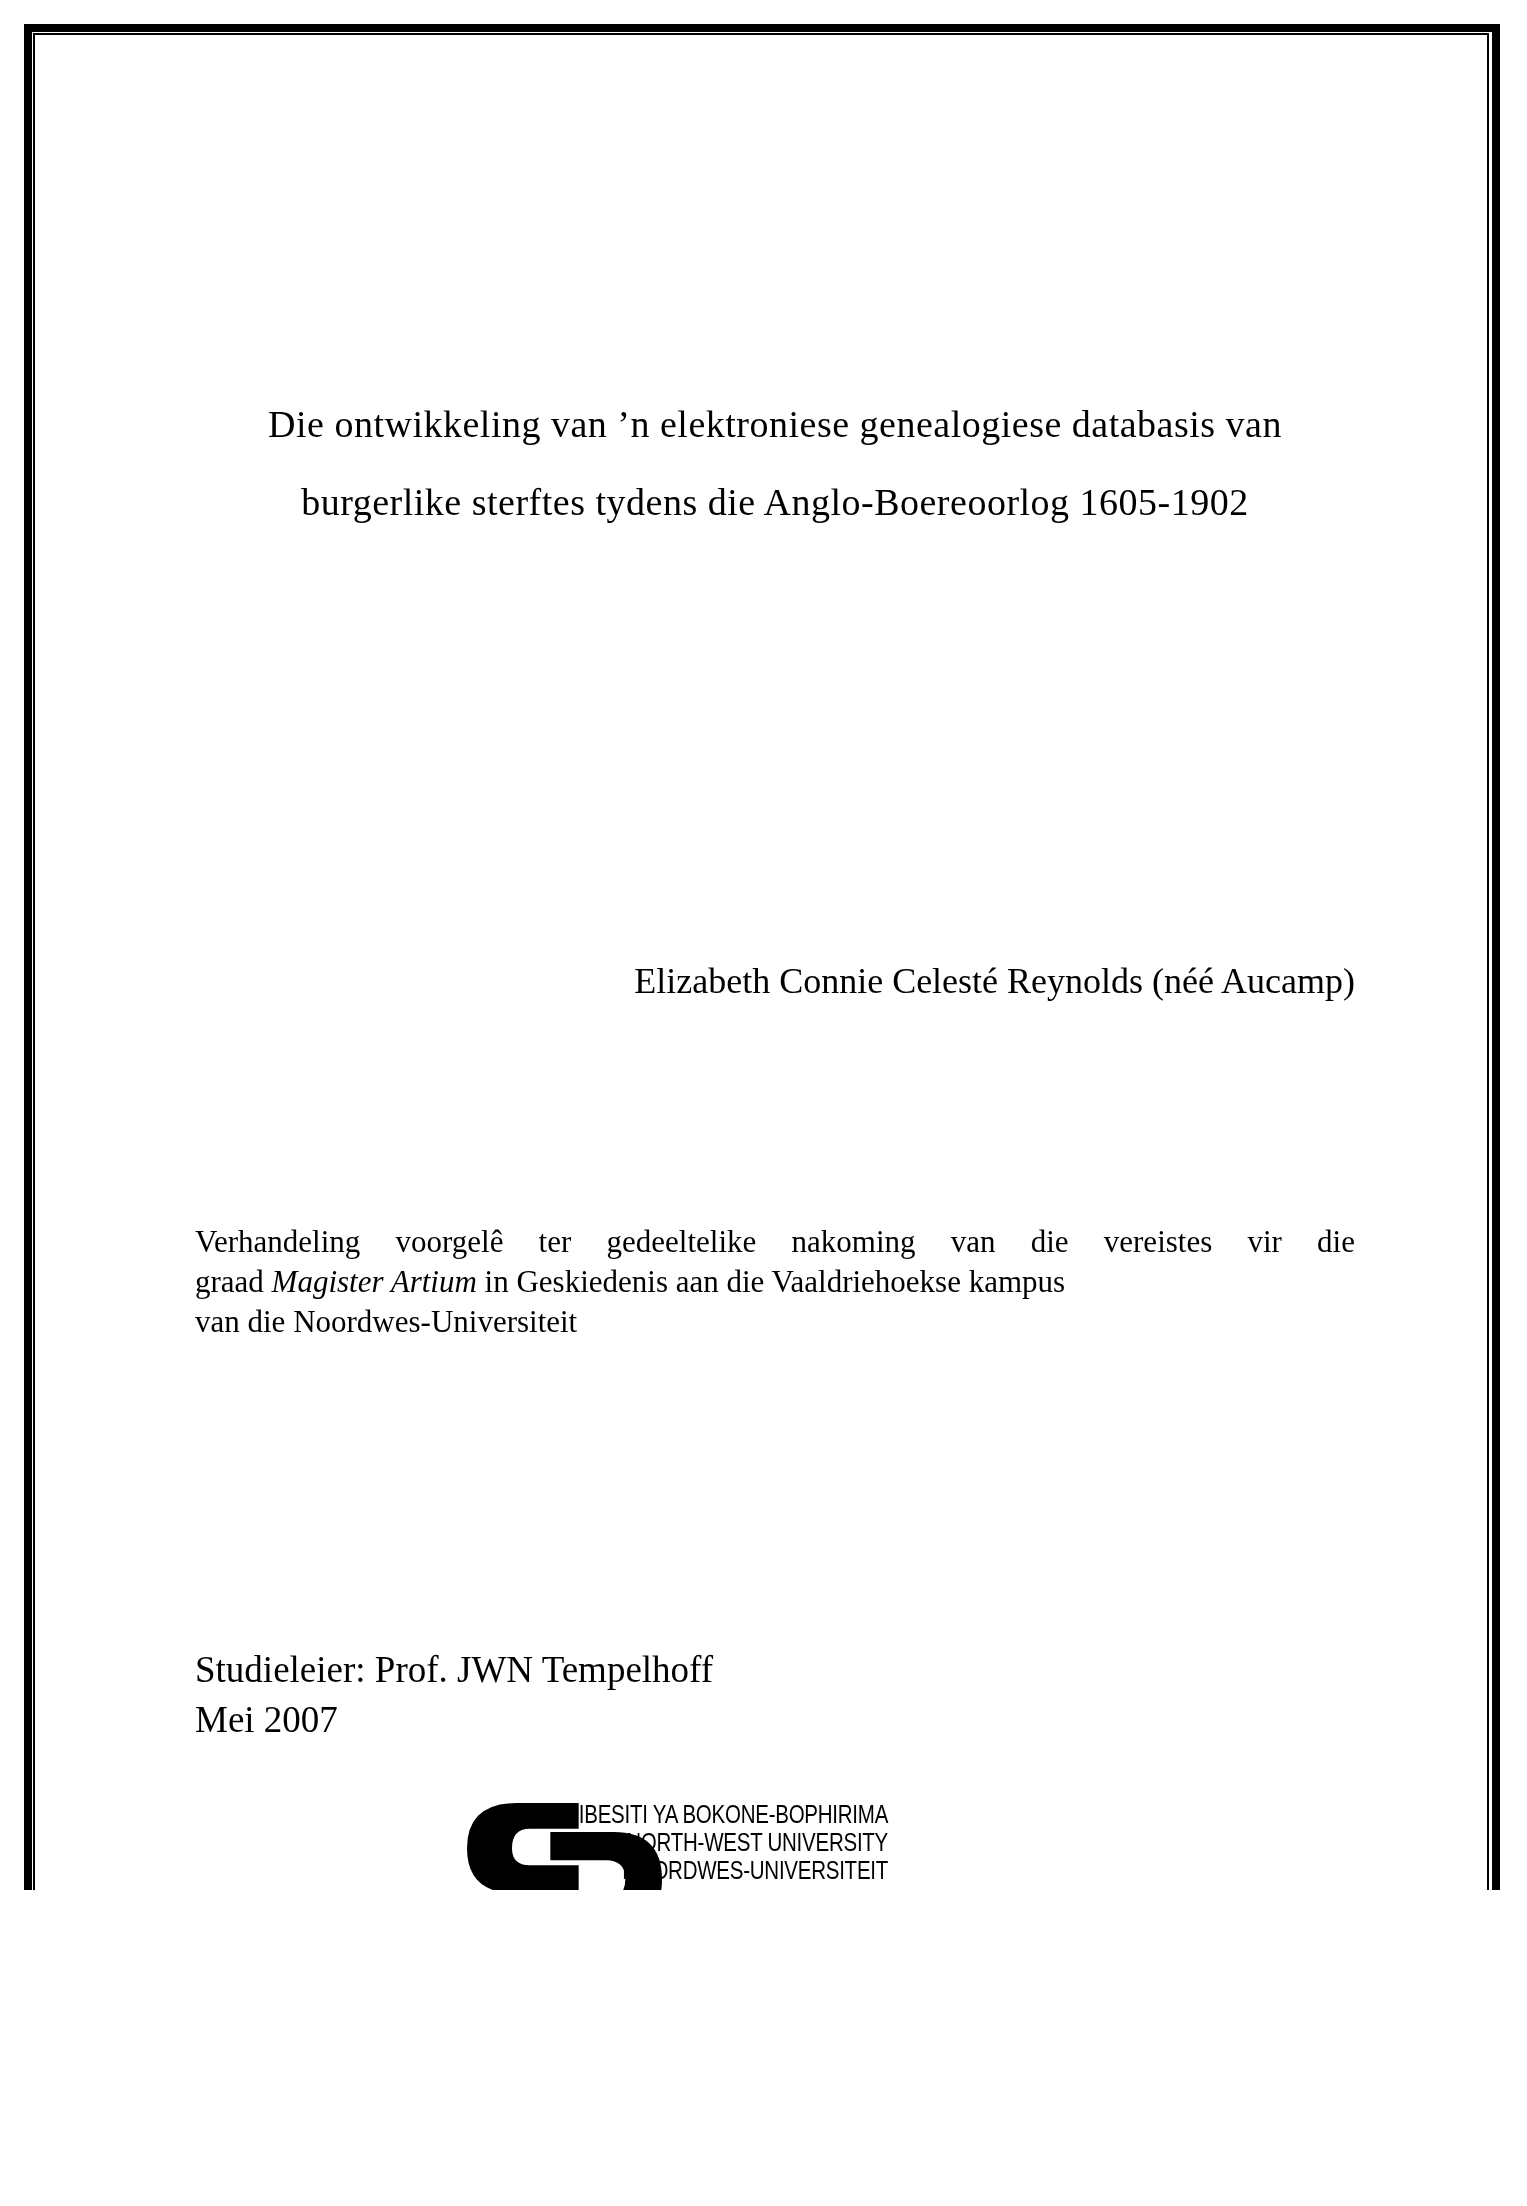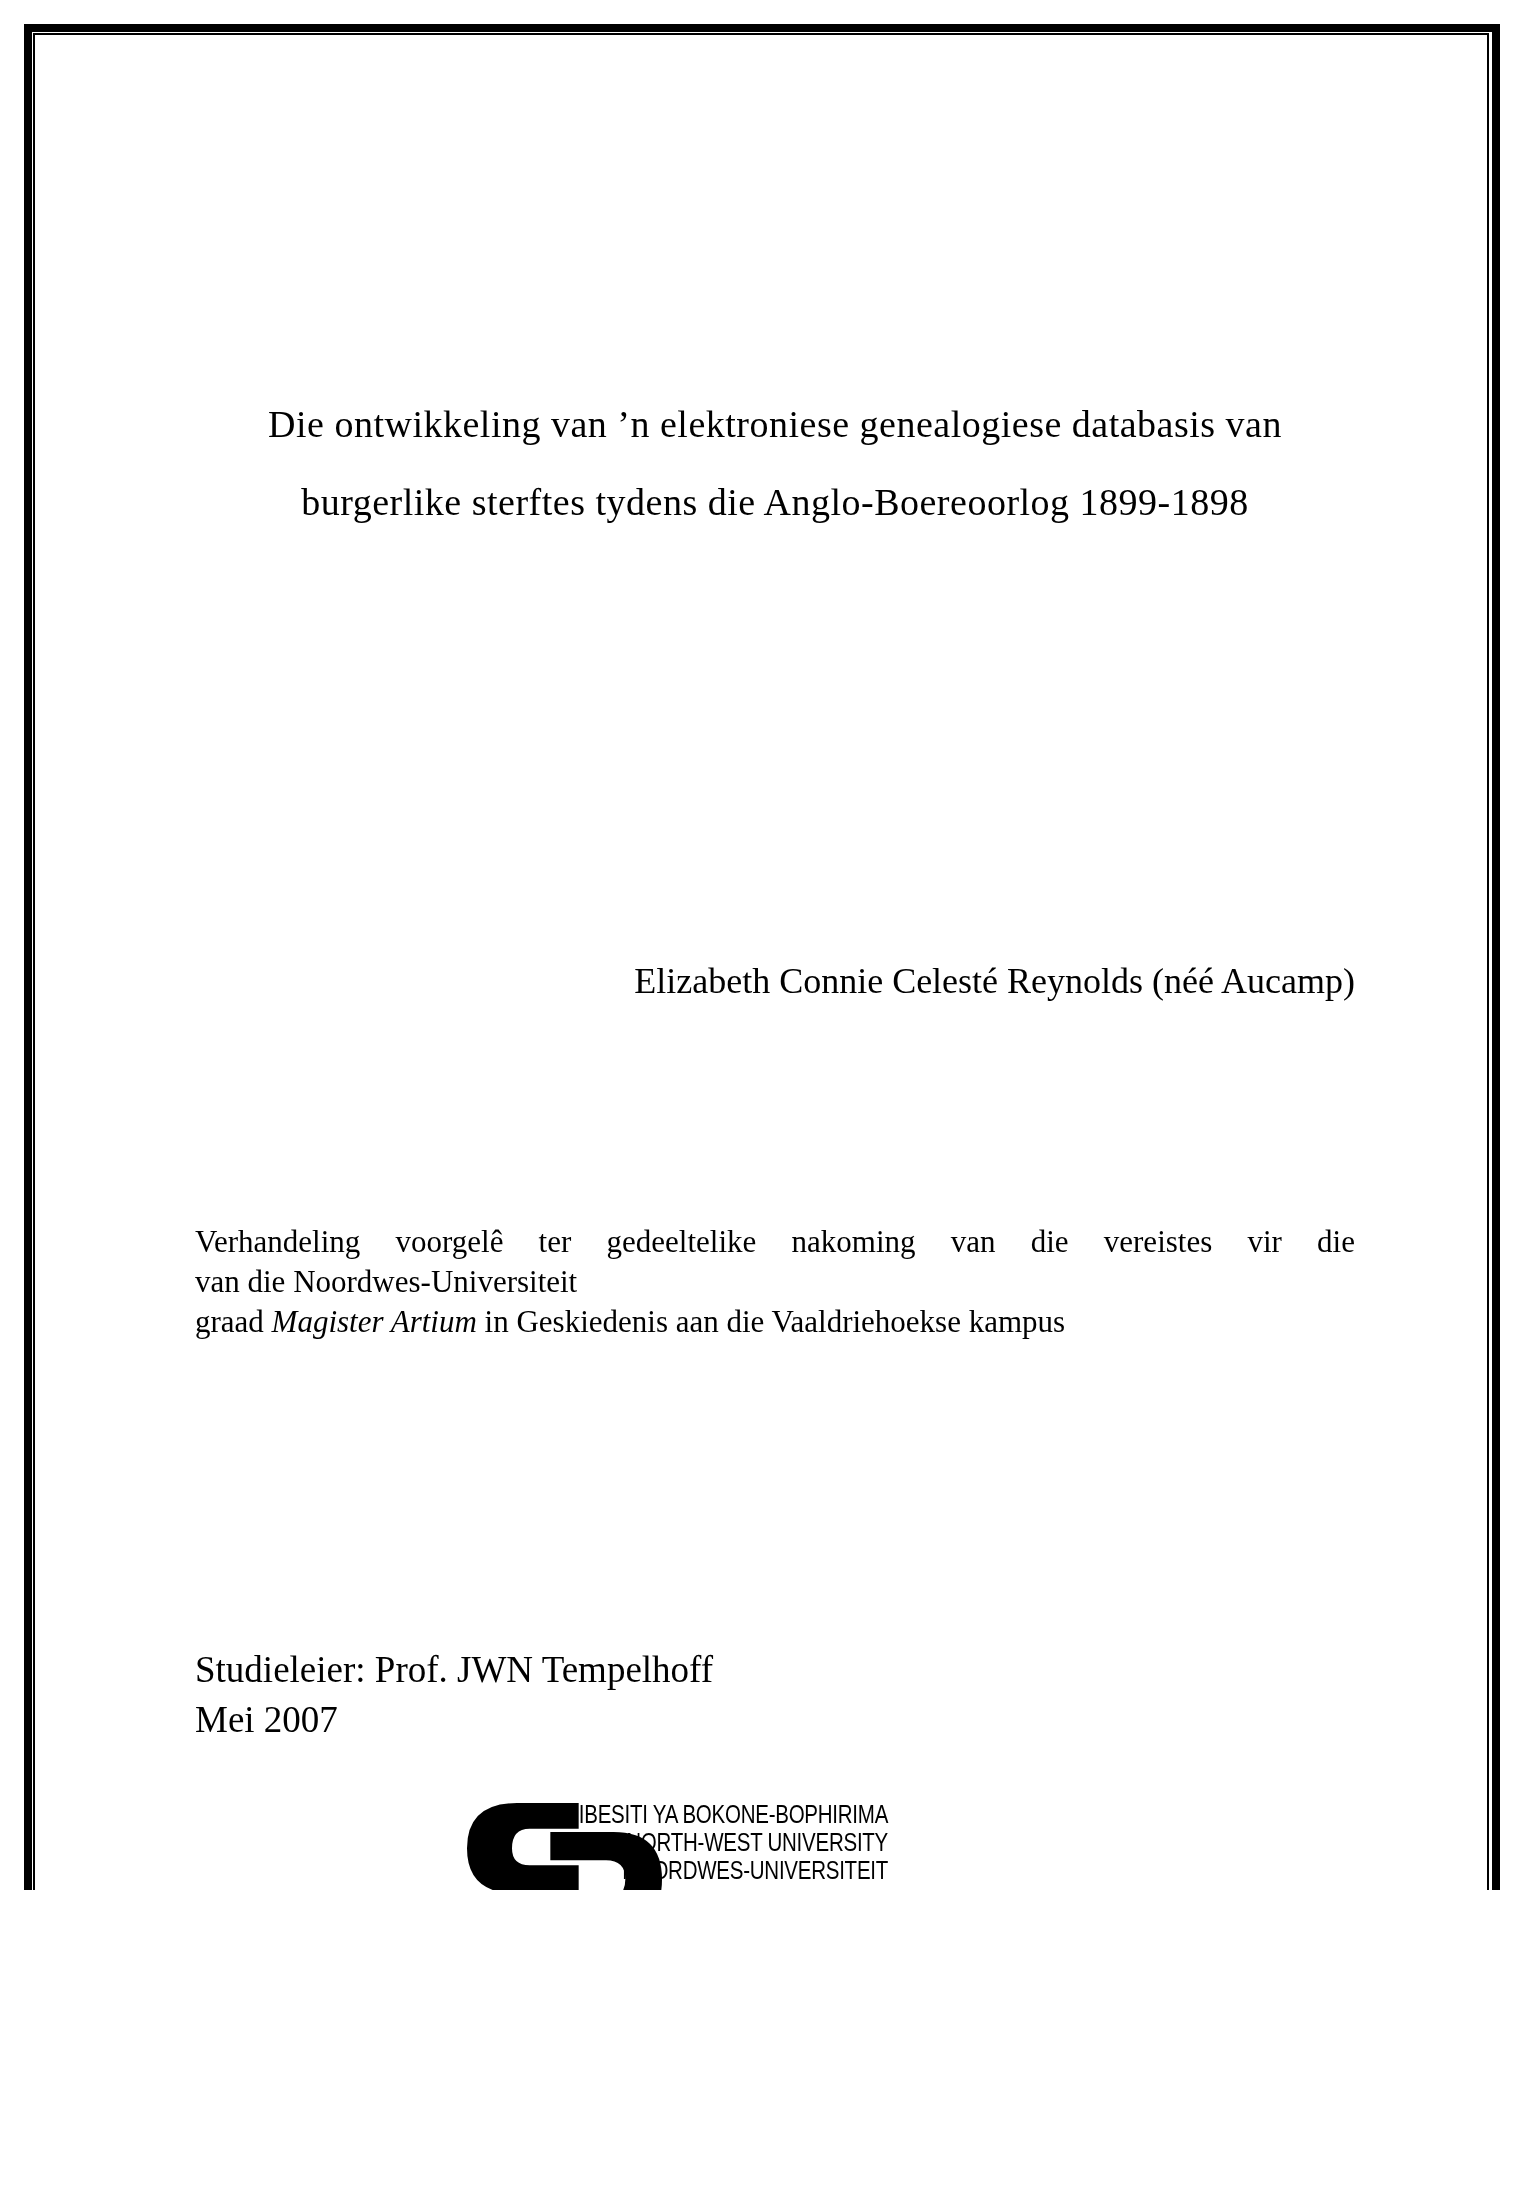--- a/index.html
+++ b/index.html
@@ -98,30 +98,30 @@
 </head>
 <body>
 
 <div class="page">
 
   <div class="frame-outer"></div>
   <div class="frame-inner"></div>
 
   <div class="title-block">
     <div>Die ontwikkeling van ’n elektroniese genealogiese databasis van</div>
-    <div>burgerlike sterftes tydens die Anglo-Boereoorlog 1899-1898</div>
+    <div>burgerlike sterftes tydens die Anglo-Boereoorlog 1605-1902</div>
   </div>
 
 
   <div class="author-line">Elizabeth Connie Celesté Reynolds (néé Aucamp)</div>
 
   <div class="statement">
     <div class="justified">Verhandeling voorgelê ter gedeeltelike nakoming van die vereistes vir die</div>
+    <div><span>graad </span><span class="italic">Magister Artium</span><span> in Geskiedenis aan die Vaaldriehoekse kampus</span></div>
     <div>van die Noordwes-Universiteit</div>
-    <div><span>graad </span><span class="italic">Magister Artium</span><span> in Geskiedenis aan die Vaaldriehoekse kampus</span></div>
   </div>
 
   <div class="supervisor-block">
     <div>Studieleier: Prof. JWN Tempelhoff</div>
     <div>Mei 2007</div>
   </div>
 
   <svg class="logo-mark" viewBox="80 68 585 372" xmlns="http://www.w3.org/2000/svg" aria-hidden="true">
     <path d="M415,68 H230 Q80,68 80,204 Q80,340 230,340 H415 V255 H268 Q215,255 215,204 Q215,145 268,145 H415 Z" fill="#000"></path>
     <path d="M330,155 H520 Q665,155 665,297 Q665,440 520,440 H330 V355 H497 Q555,355 555,297 Q555,240 497,240 H330 Z" fill="#000"></path>

